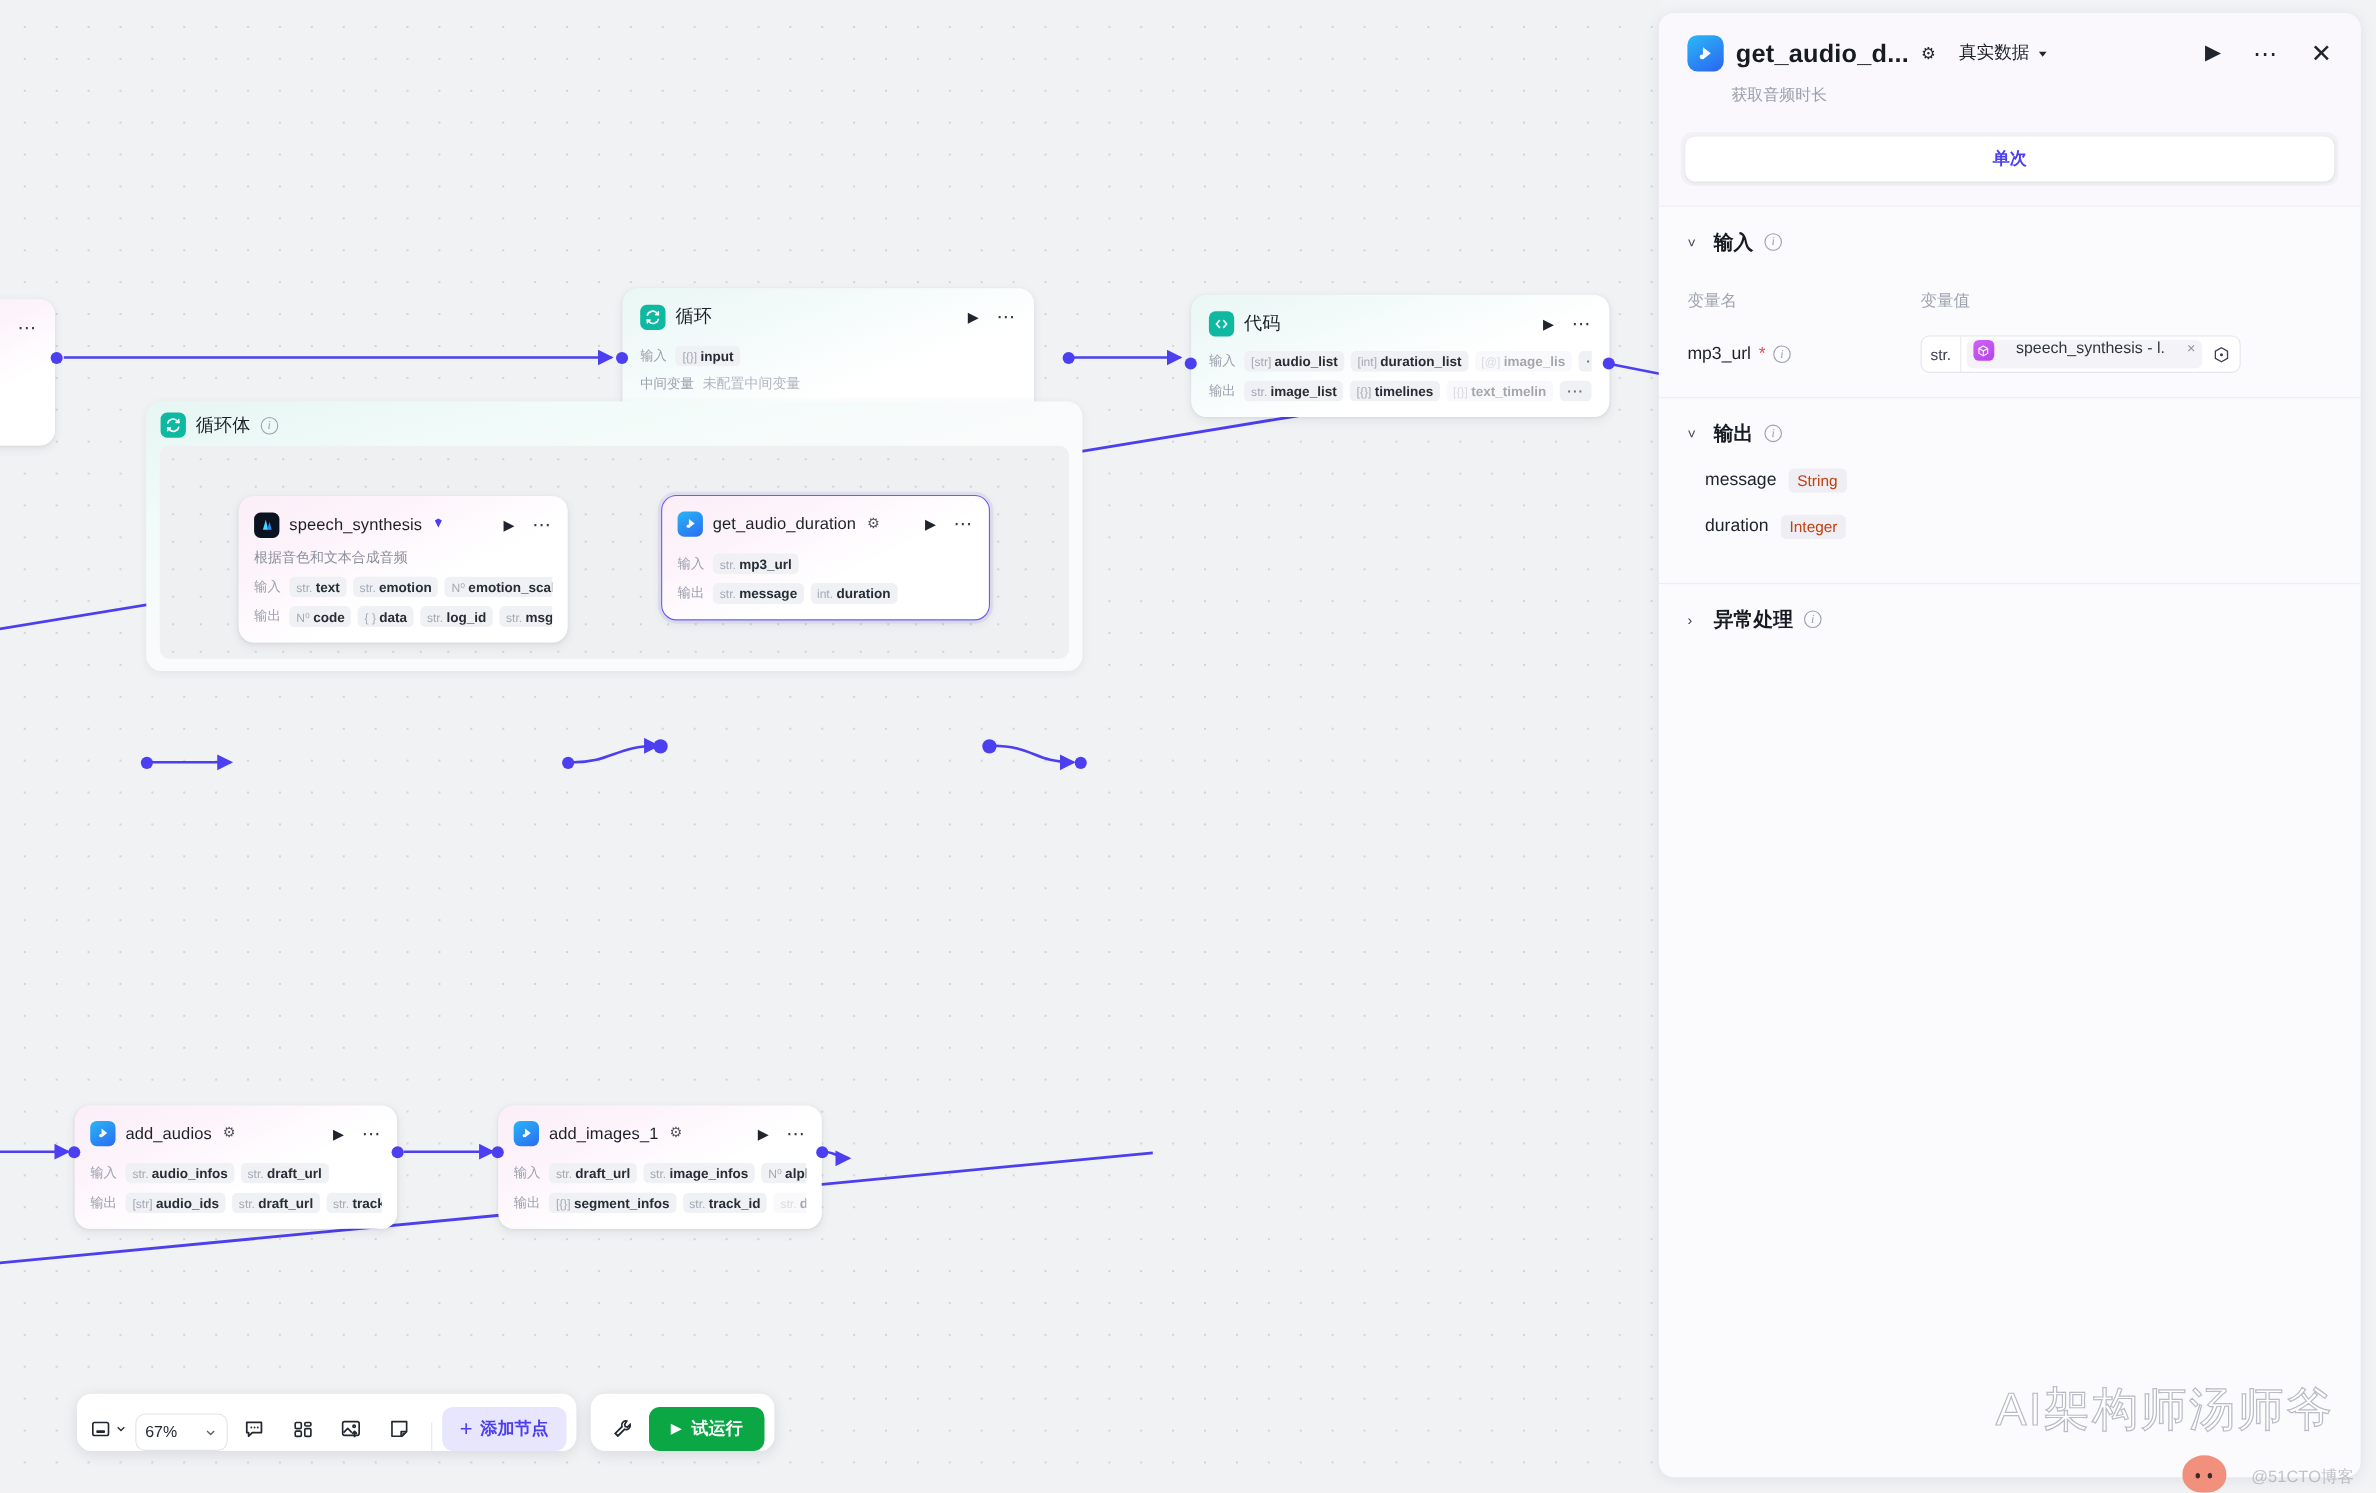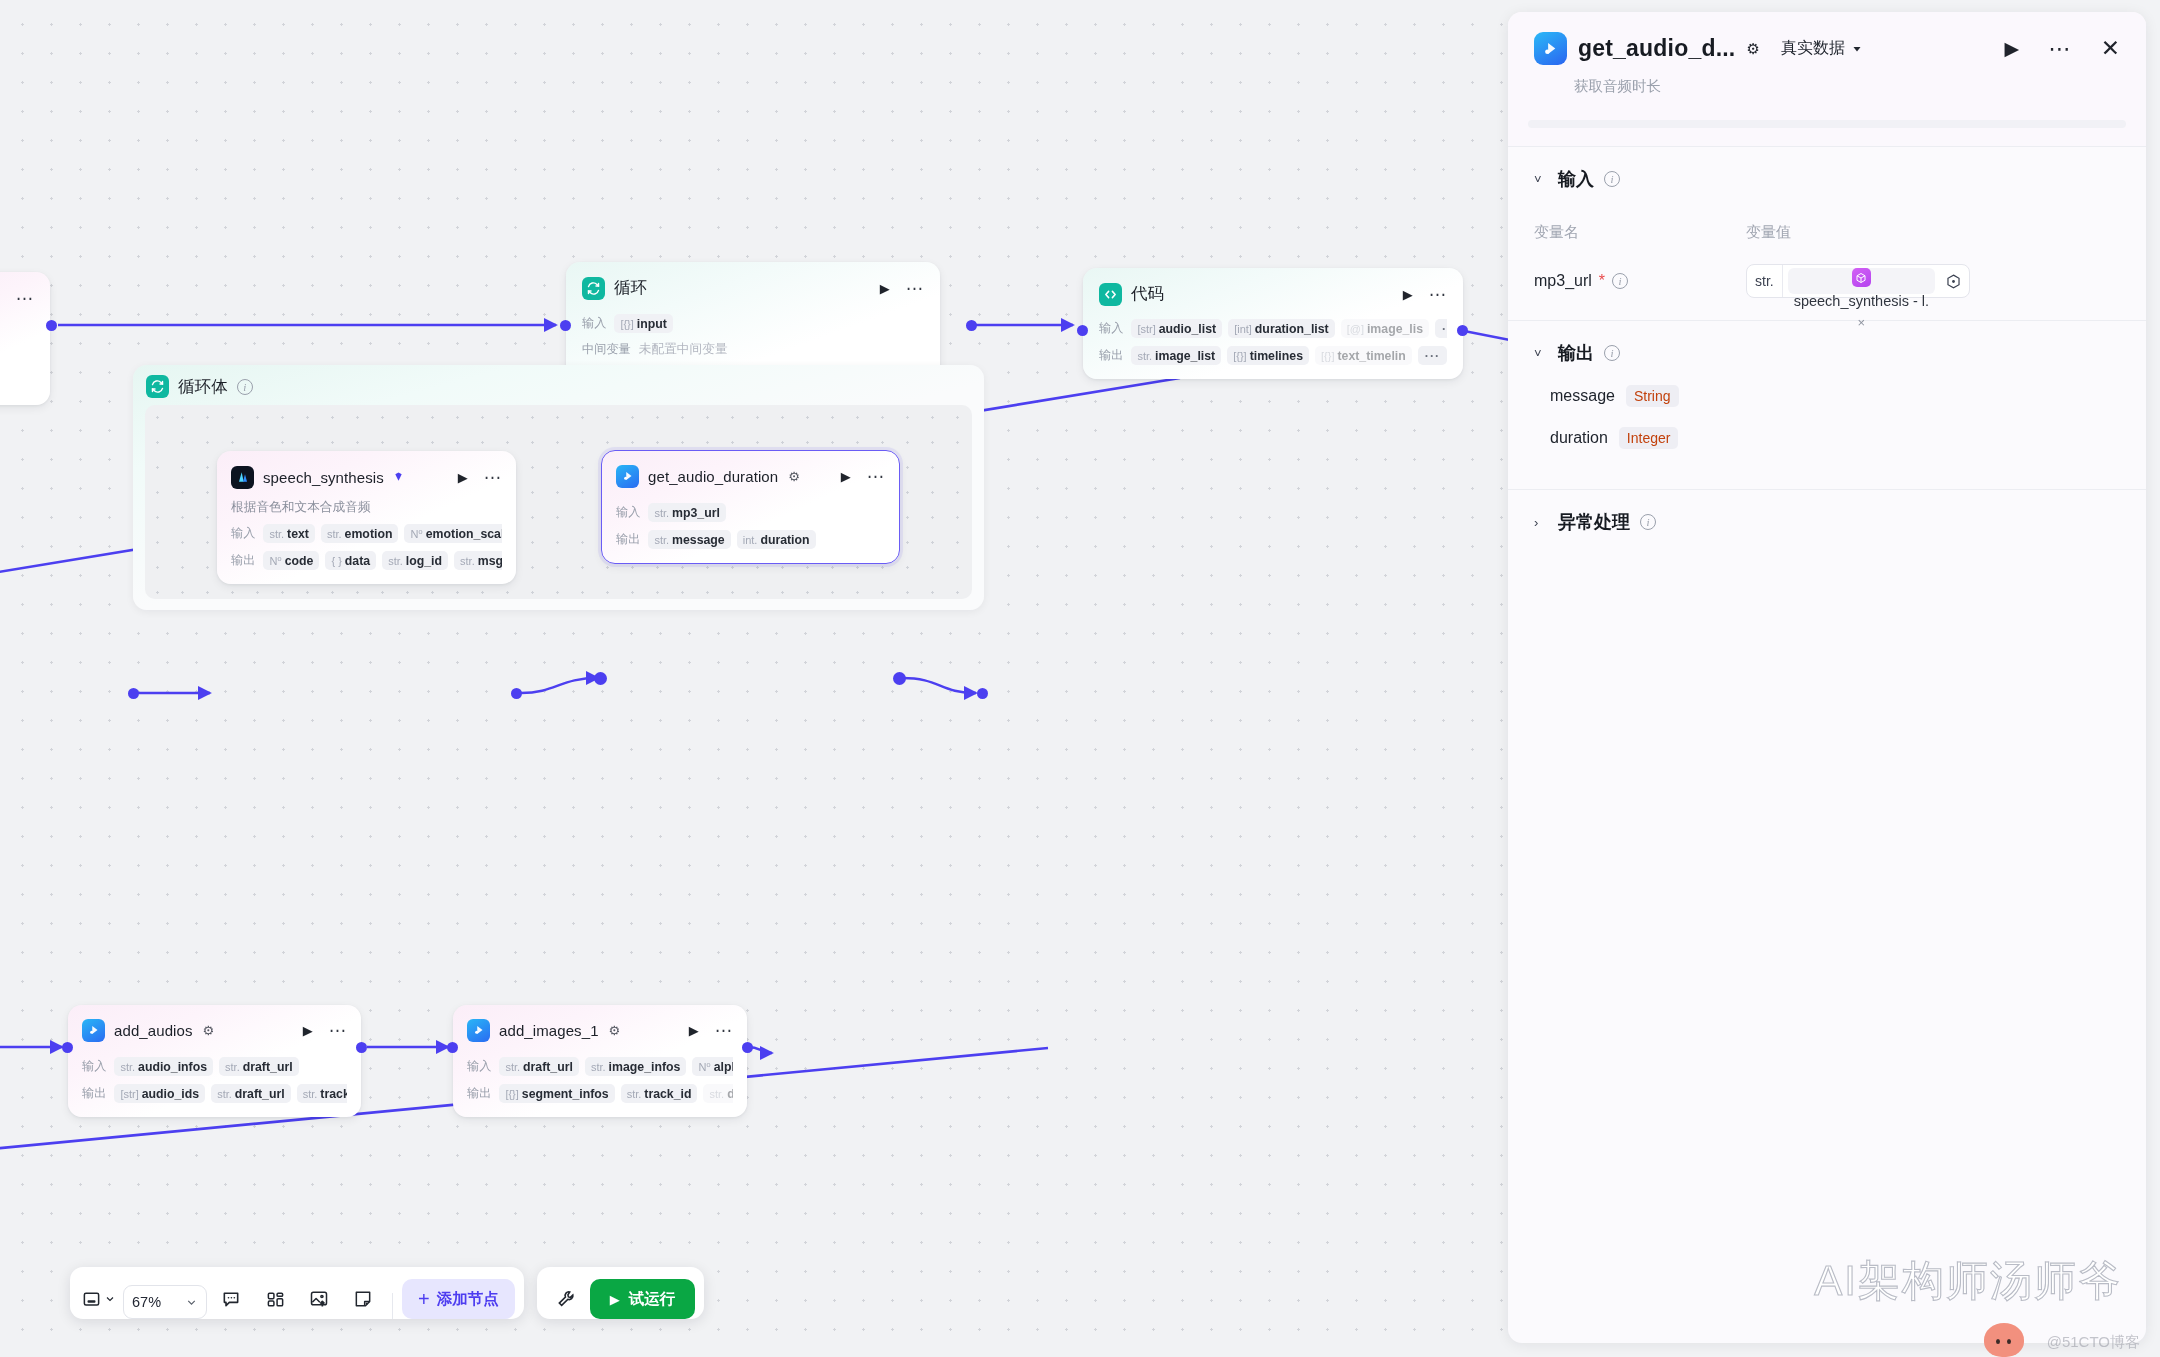--- a/index.html
+++ b/index.html
@@ -115,21 +115,21 @@
   .sec-title { font-size: 18px; color: #171b22; font-weight: 600; }
   .info-ic { width: 16px; height: 16px; border-radius: 50%; border: 1.3px solid #9aa0ac; color: #9aa0ac; font-size: 11px; display: inline-flex; align-items: center; justify-content: center; font-style: italic; font-family: "Liberation Serif", serif; }
 
   .var-head { display: flex; margin-top: 32px; font-size: 15px; color: #a0a5b1; }
   .var-head .c1 { width: 212px; }
   .var-row { display: flex; align-items: center; margin-top: 22px; }
   .var-name { width: 212px; display: flex; align-items: center; gap: 7px; font-size: 16px; color: #1d222b; }
   .req { color: #e8494b; font-size: 16px; }
   .val-box { display: flex; align-items: center; border: 1px solid #e4e5ec; background: #fff; border-radius: 8px; height: 34px; padding: 0 6px 0 0; }
   .val-type { font-size: 14px; color: #3b4150; padding: 0 8px; border-right: 1px solid #e9eaf0; height: 100%; display: flex; align-items: center; }
-  .val-chip { display: flex; align-items: center; gap: 6px; background: #f4f4f8; border-radius: 6px; height: 26px; padding: 0 6px; margin: 0 5px; flex-direction: column; }
+  .val-chip { display: flex; align-items: flex-start; gap: 20px; background: #f4f4f8; border-radius: 6px; height: 26px; padding: 0 6px; margin: 0 5px; }
   .val-chip .cube { width: 19px; height: 19px; border-radius: 5px; background: linear-gradient(150deg,#d361f5,#b443ef); display:flex; align-items:center; justify-content:center; color:#fff; flex:none; }
   .val-chip .txt { font-size: 14.5px; color: #30353f; white-space: nowrap; }
   .val-chip .x { font-size: 13px; color: #8e939f; cursor: pointer; }
   .val-target { width: 20px; height: 20px; margin-left: 3px; display:flex; align-items:center; justify-content:center; cursor:pointer; }
 
   .out-row { display: flex; align-items: center; gap: 11px; margin-top: 20px; padding-left: 16px; }
   .out-name { font-size: 16px; color: #1d222b; }
   .out-type { font-size: 14px; color: #c2410c; background: #eeeef4; border-radius: 5px; padding: 3px 8px; }
 
   .sec.plain { border-bottom: none; }
@@ -580,20 +580,21 @@
         <div style="flex:1"></div>
         <span class="pnl-ic" style="font-size:19px; margin-right:18px;">▶</span>
         <span class="pnl-ic" style="font-size:22px; letter-spacing:1.5px; margin-right:18px;">⋯</span>
         <span class="pnl-ic" style="font-size:23px; font-weight:300;">✕</span>
       </div>
       <div class="pnl-sub">获取音频时长</div>
     </div>
 
     <div class="pnl-tabs-wrap">
       <div class="pnl-tabs">
+        <div class="pnl-tab active">单次</div>
       </div>
     </div>
 
     <div class="sec">
       <div class="sec-head">
         <span class="chev">˅</span>
         <span class="sec-title">输入</span>
         <span class="info-ic">i</span>
       </div>
       <div class="var-head">

